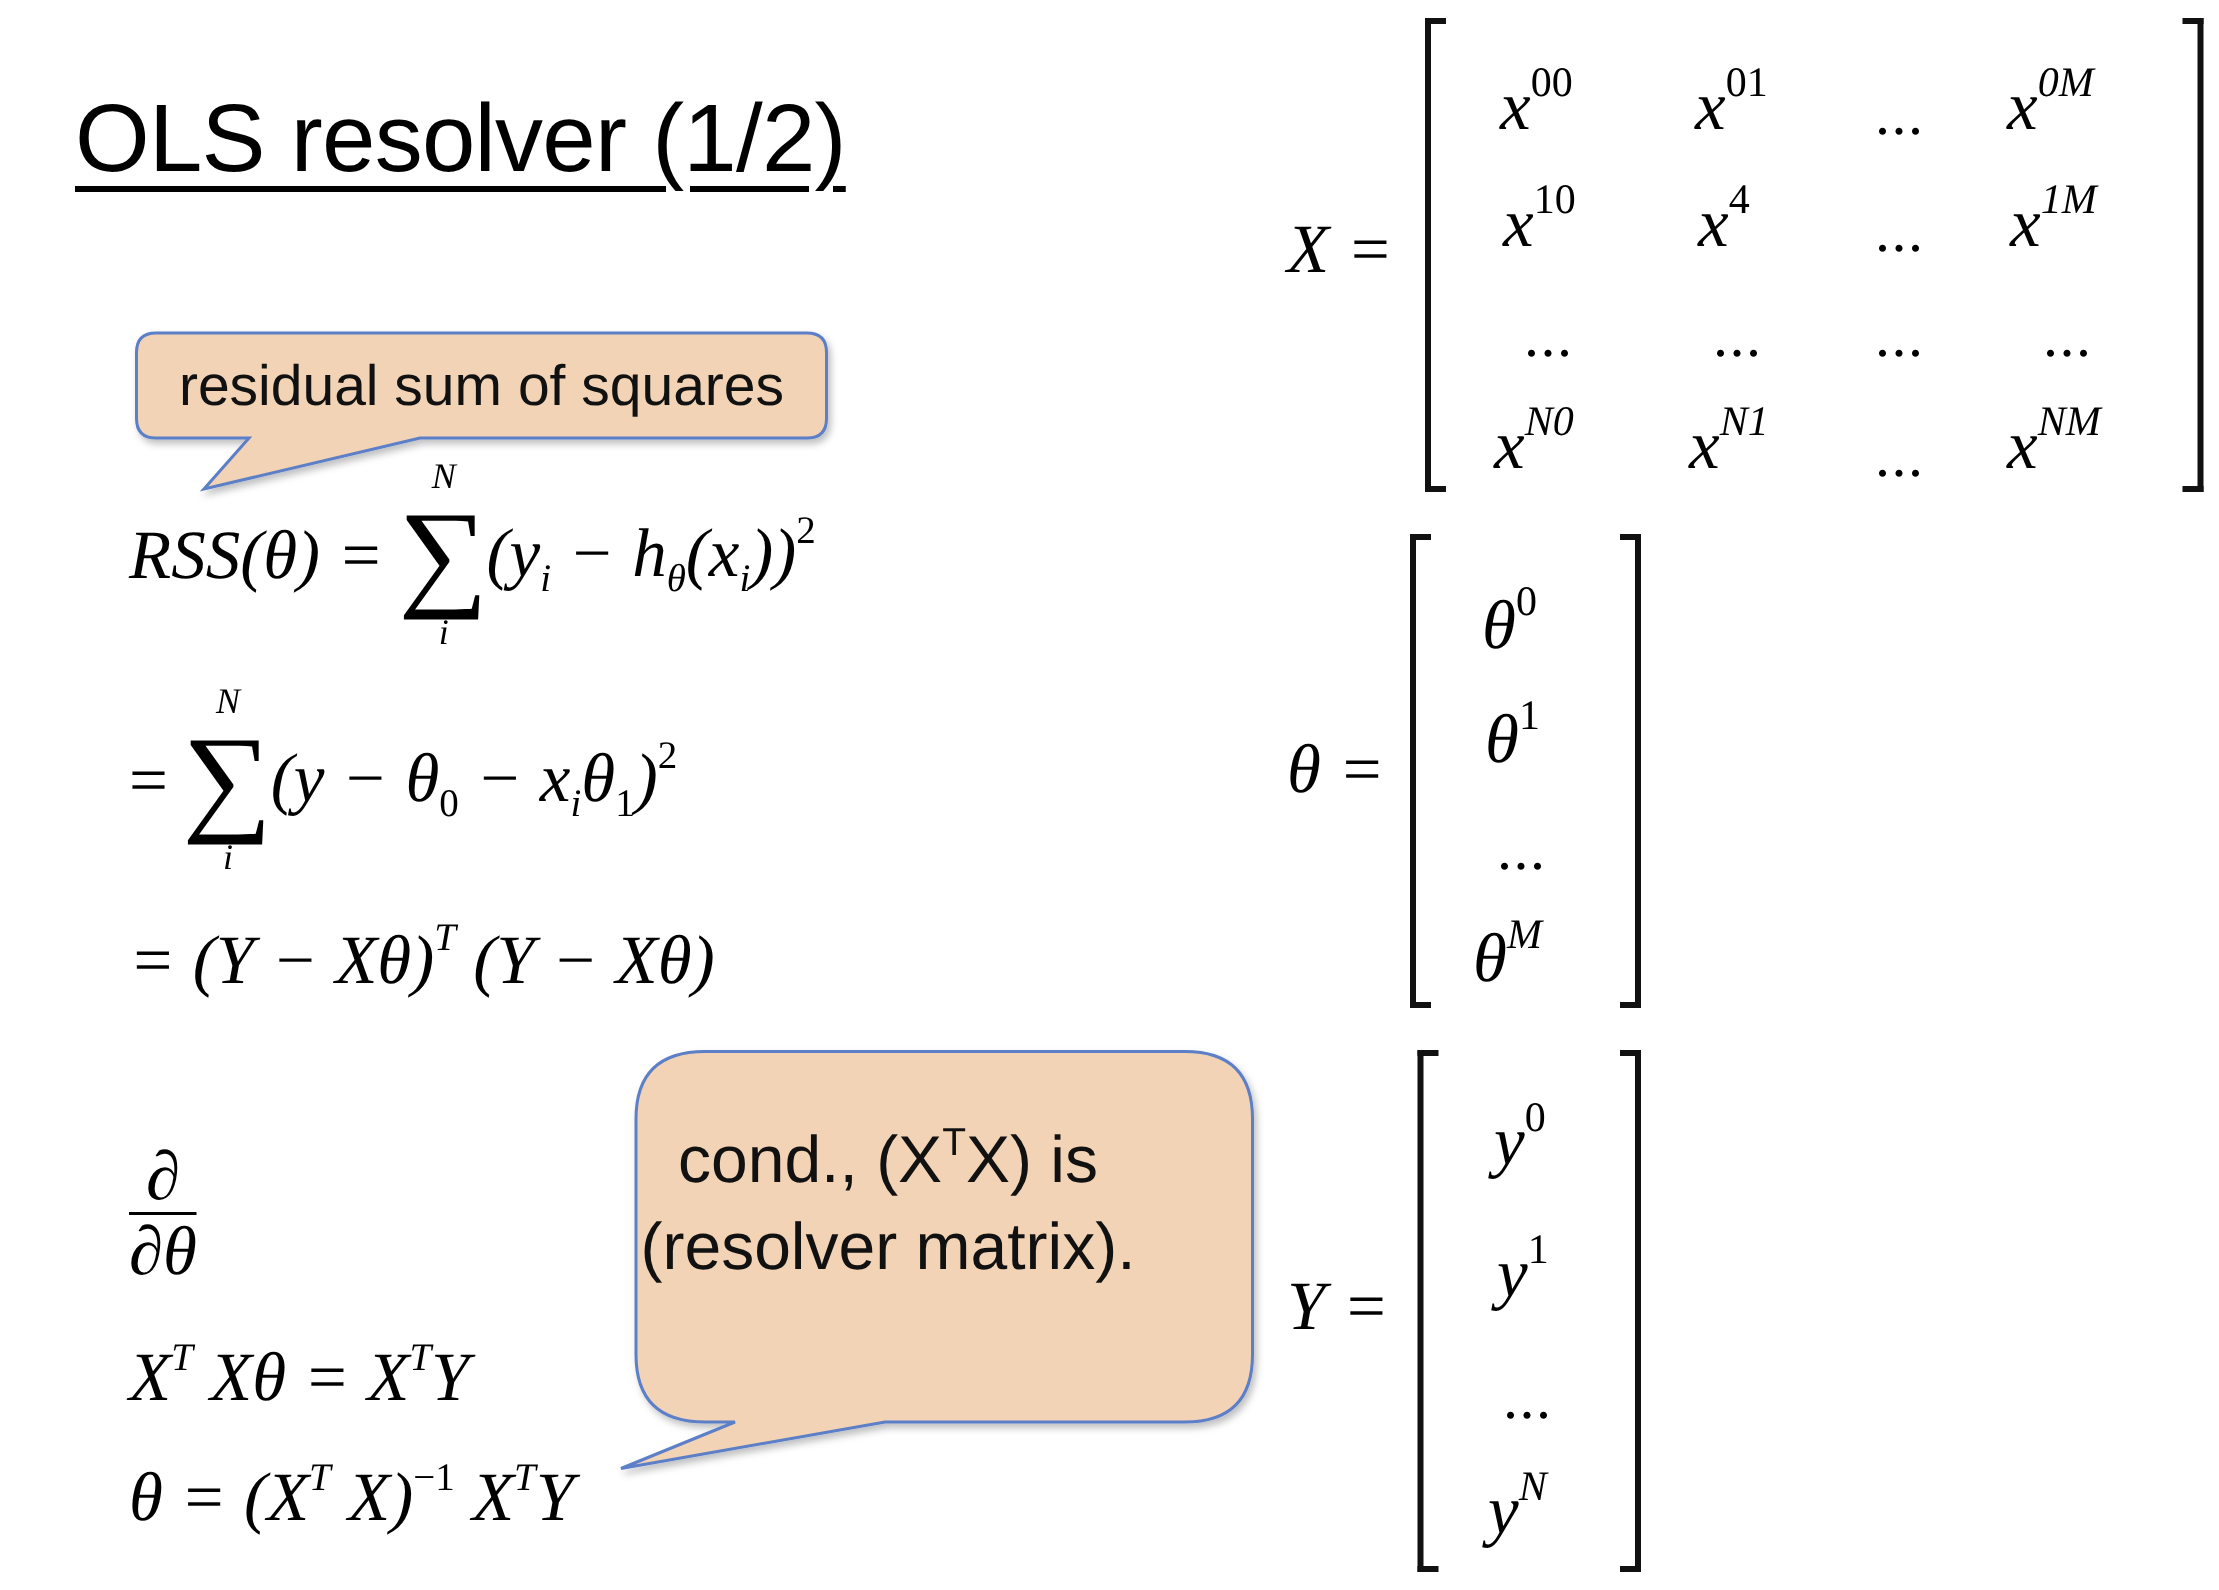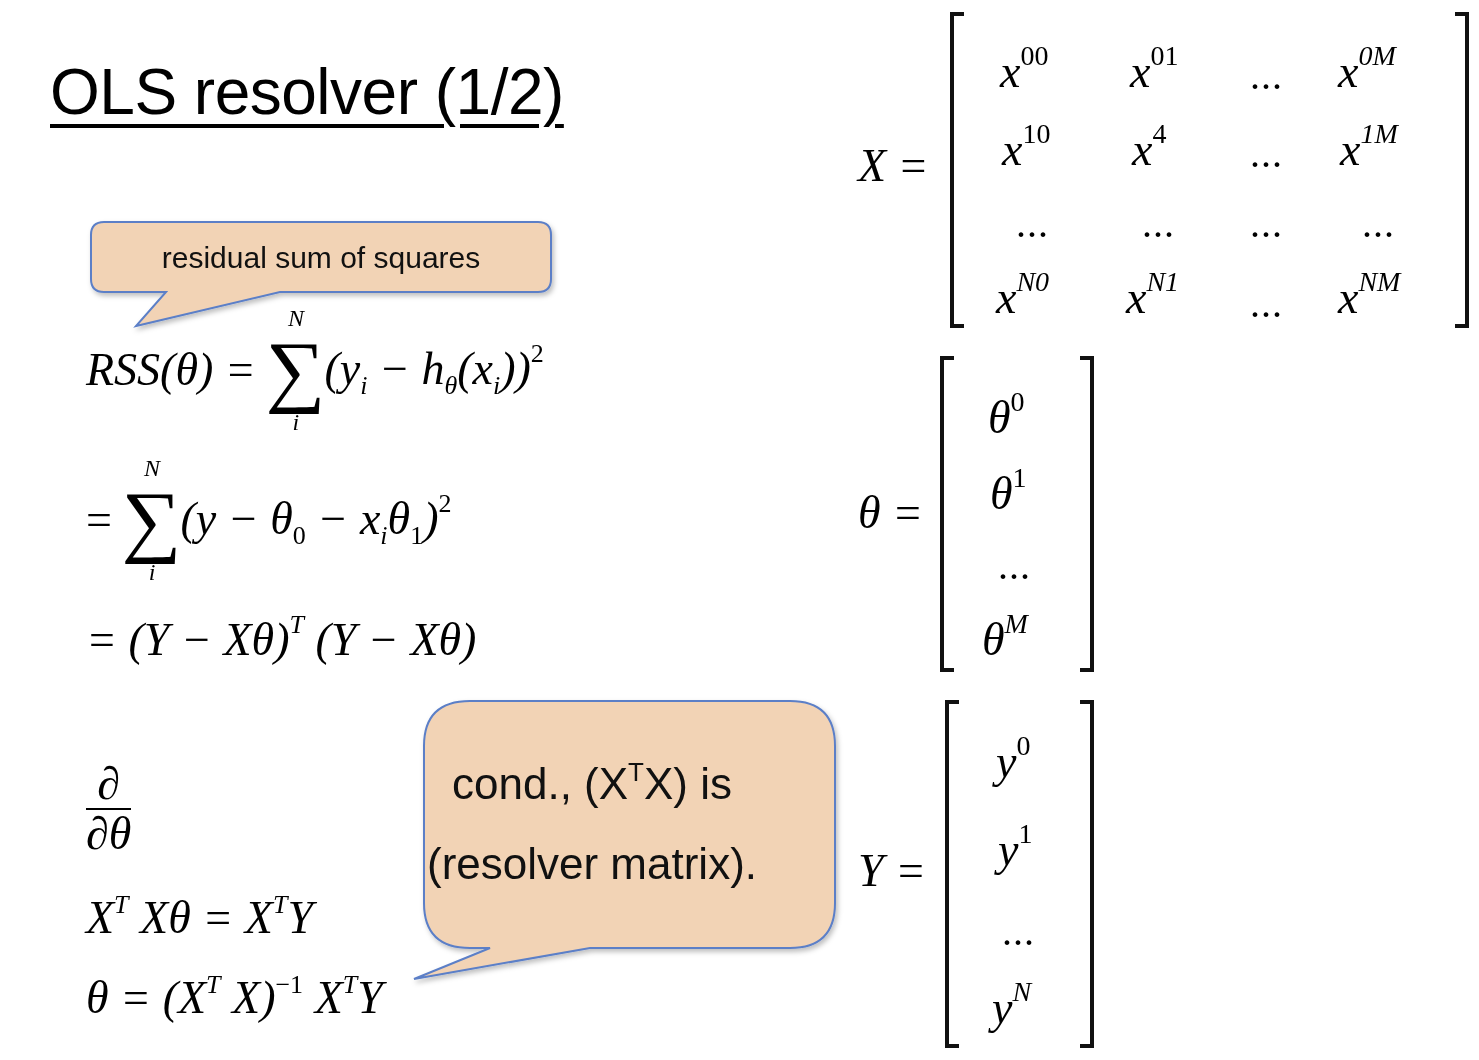--- a/index.html
+++ b/index.html
@@ -50,23 +50,23 @@
     <filter id="sh" x="-10%" y="-10%" width="130%" height="140%">
       <feDropShadow dx="2" dy="3" stdDeviation="2.5" flood-color="#000" flood-opacity="0.25"></feDropShadow>
     </filter>
   </defs>
 
   <path d="M104,222 H538 Q551,222 551,235 V279 Q551,292 538,292 H280 L136,326 L166,292 H104 Q91,292 91,279 V235 Q91,222 104,222 Z" fill="#f2d3b5" stroke="#5b7fc7" stroke-width="2" filter="url(#sh)"></path>
 
   <path d="M470,701 H790 Q835,701 835,746 V903 Q835,948 790,948 H590 L414,979 L490,948 H470 Q424,948 424,903 V746 Q424,701 470,701 Z" fill="#f2d3b5" stroke="#5b7fc7" stroke-width="2" filter="url(#sh)"></path>
 </svg>
 
-<div class="abs callout-text" style="left:91px; top:238px; width:460px; font-size:30px; line-height:40px;">residual sum of squares</div>
+<div class="abs callout-text" style="left:91px; top:238px; width:460px; font-size:38px; line-height:40px;">residual sum of squares</div>
 
-<div class="abs callout-text" style="left:424px; top:732px; width:336px; font-size:44px; line-height:80px;">
+<div class="abs callout-text" style="left:424px; top:732px; width:336px; font-size:44px; line-height:58px;">
   <div><span>cond., (X</span><span style="font-size:26px; vertical-align:18px;">T</span><span>X) is</span></div>
   <div>(resolver matrix).</div>
 </div>
 
 <div class="abs eq" style="left:86px; top:306px;">
   <span class="i" style="vertical-align:middle;margin-top:40px;">RSS(θ) =</span>
   <span class="sumwrap">
     <span class="sumtop">N</span>
     <span class="sumsym">∑</span>
     <span class="sumbot">i</span>

